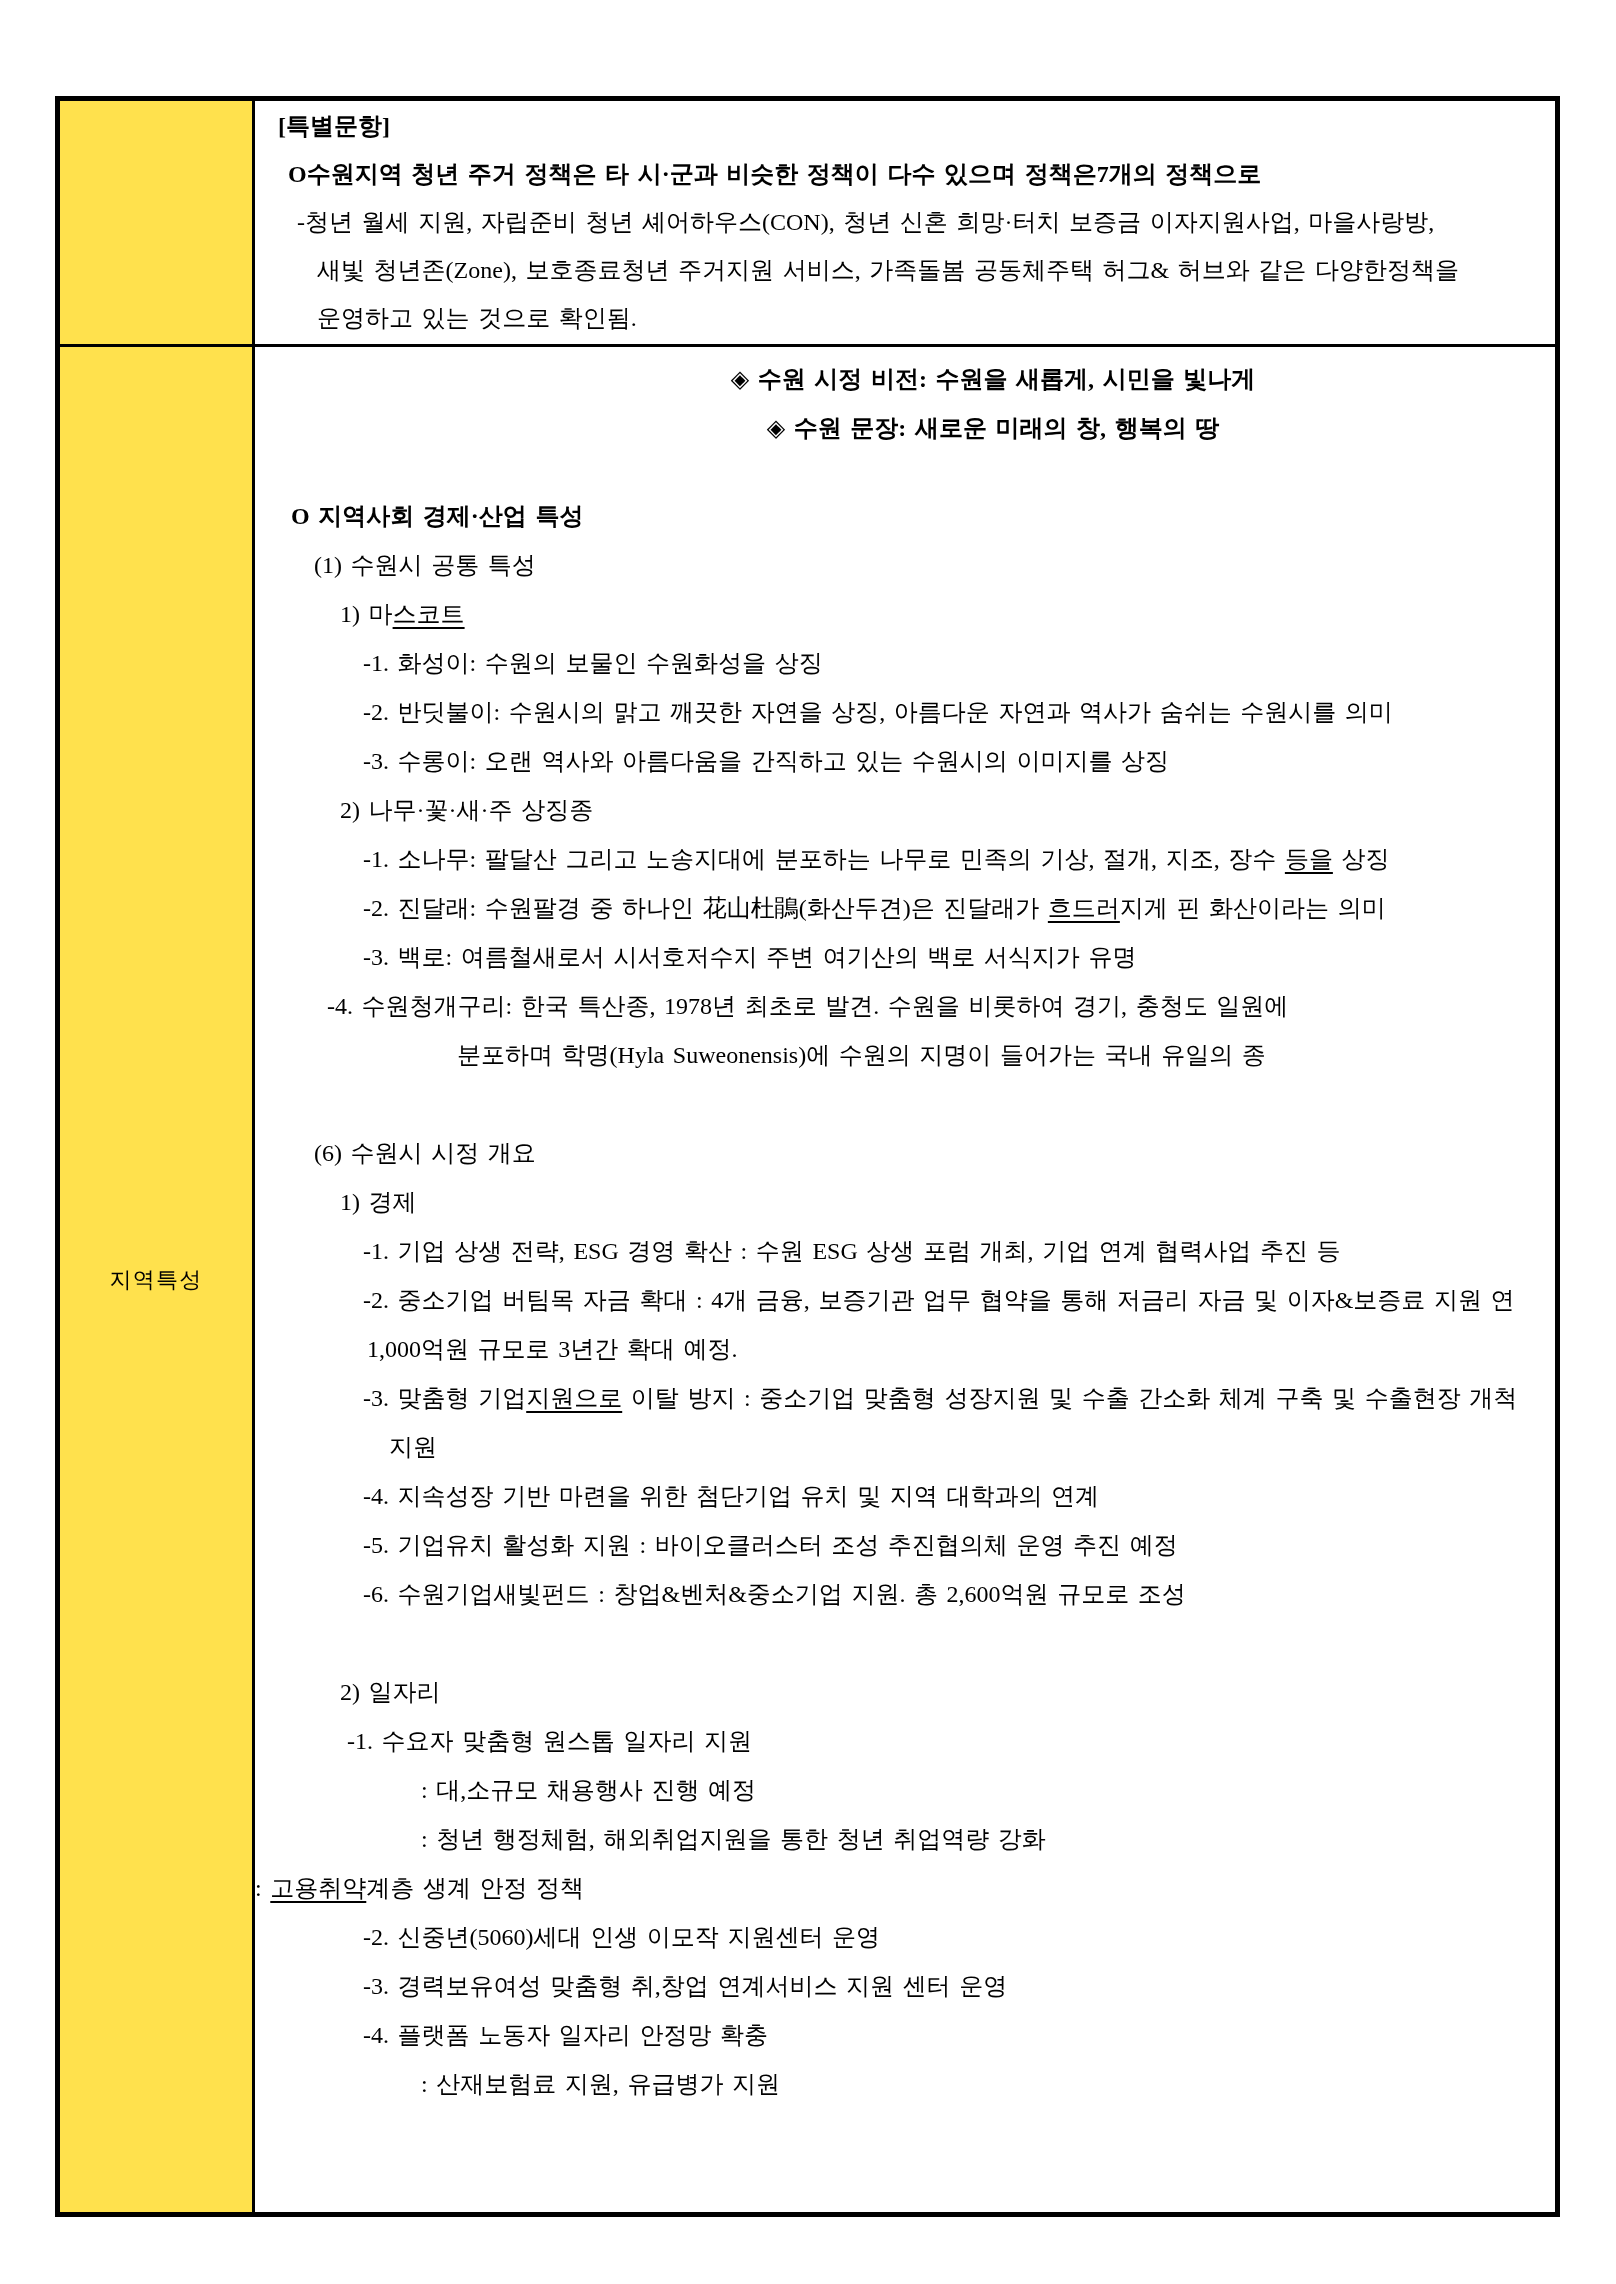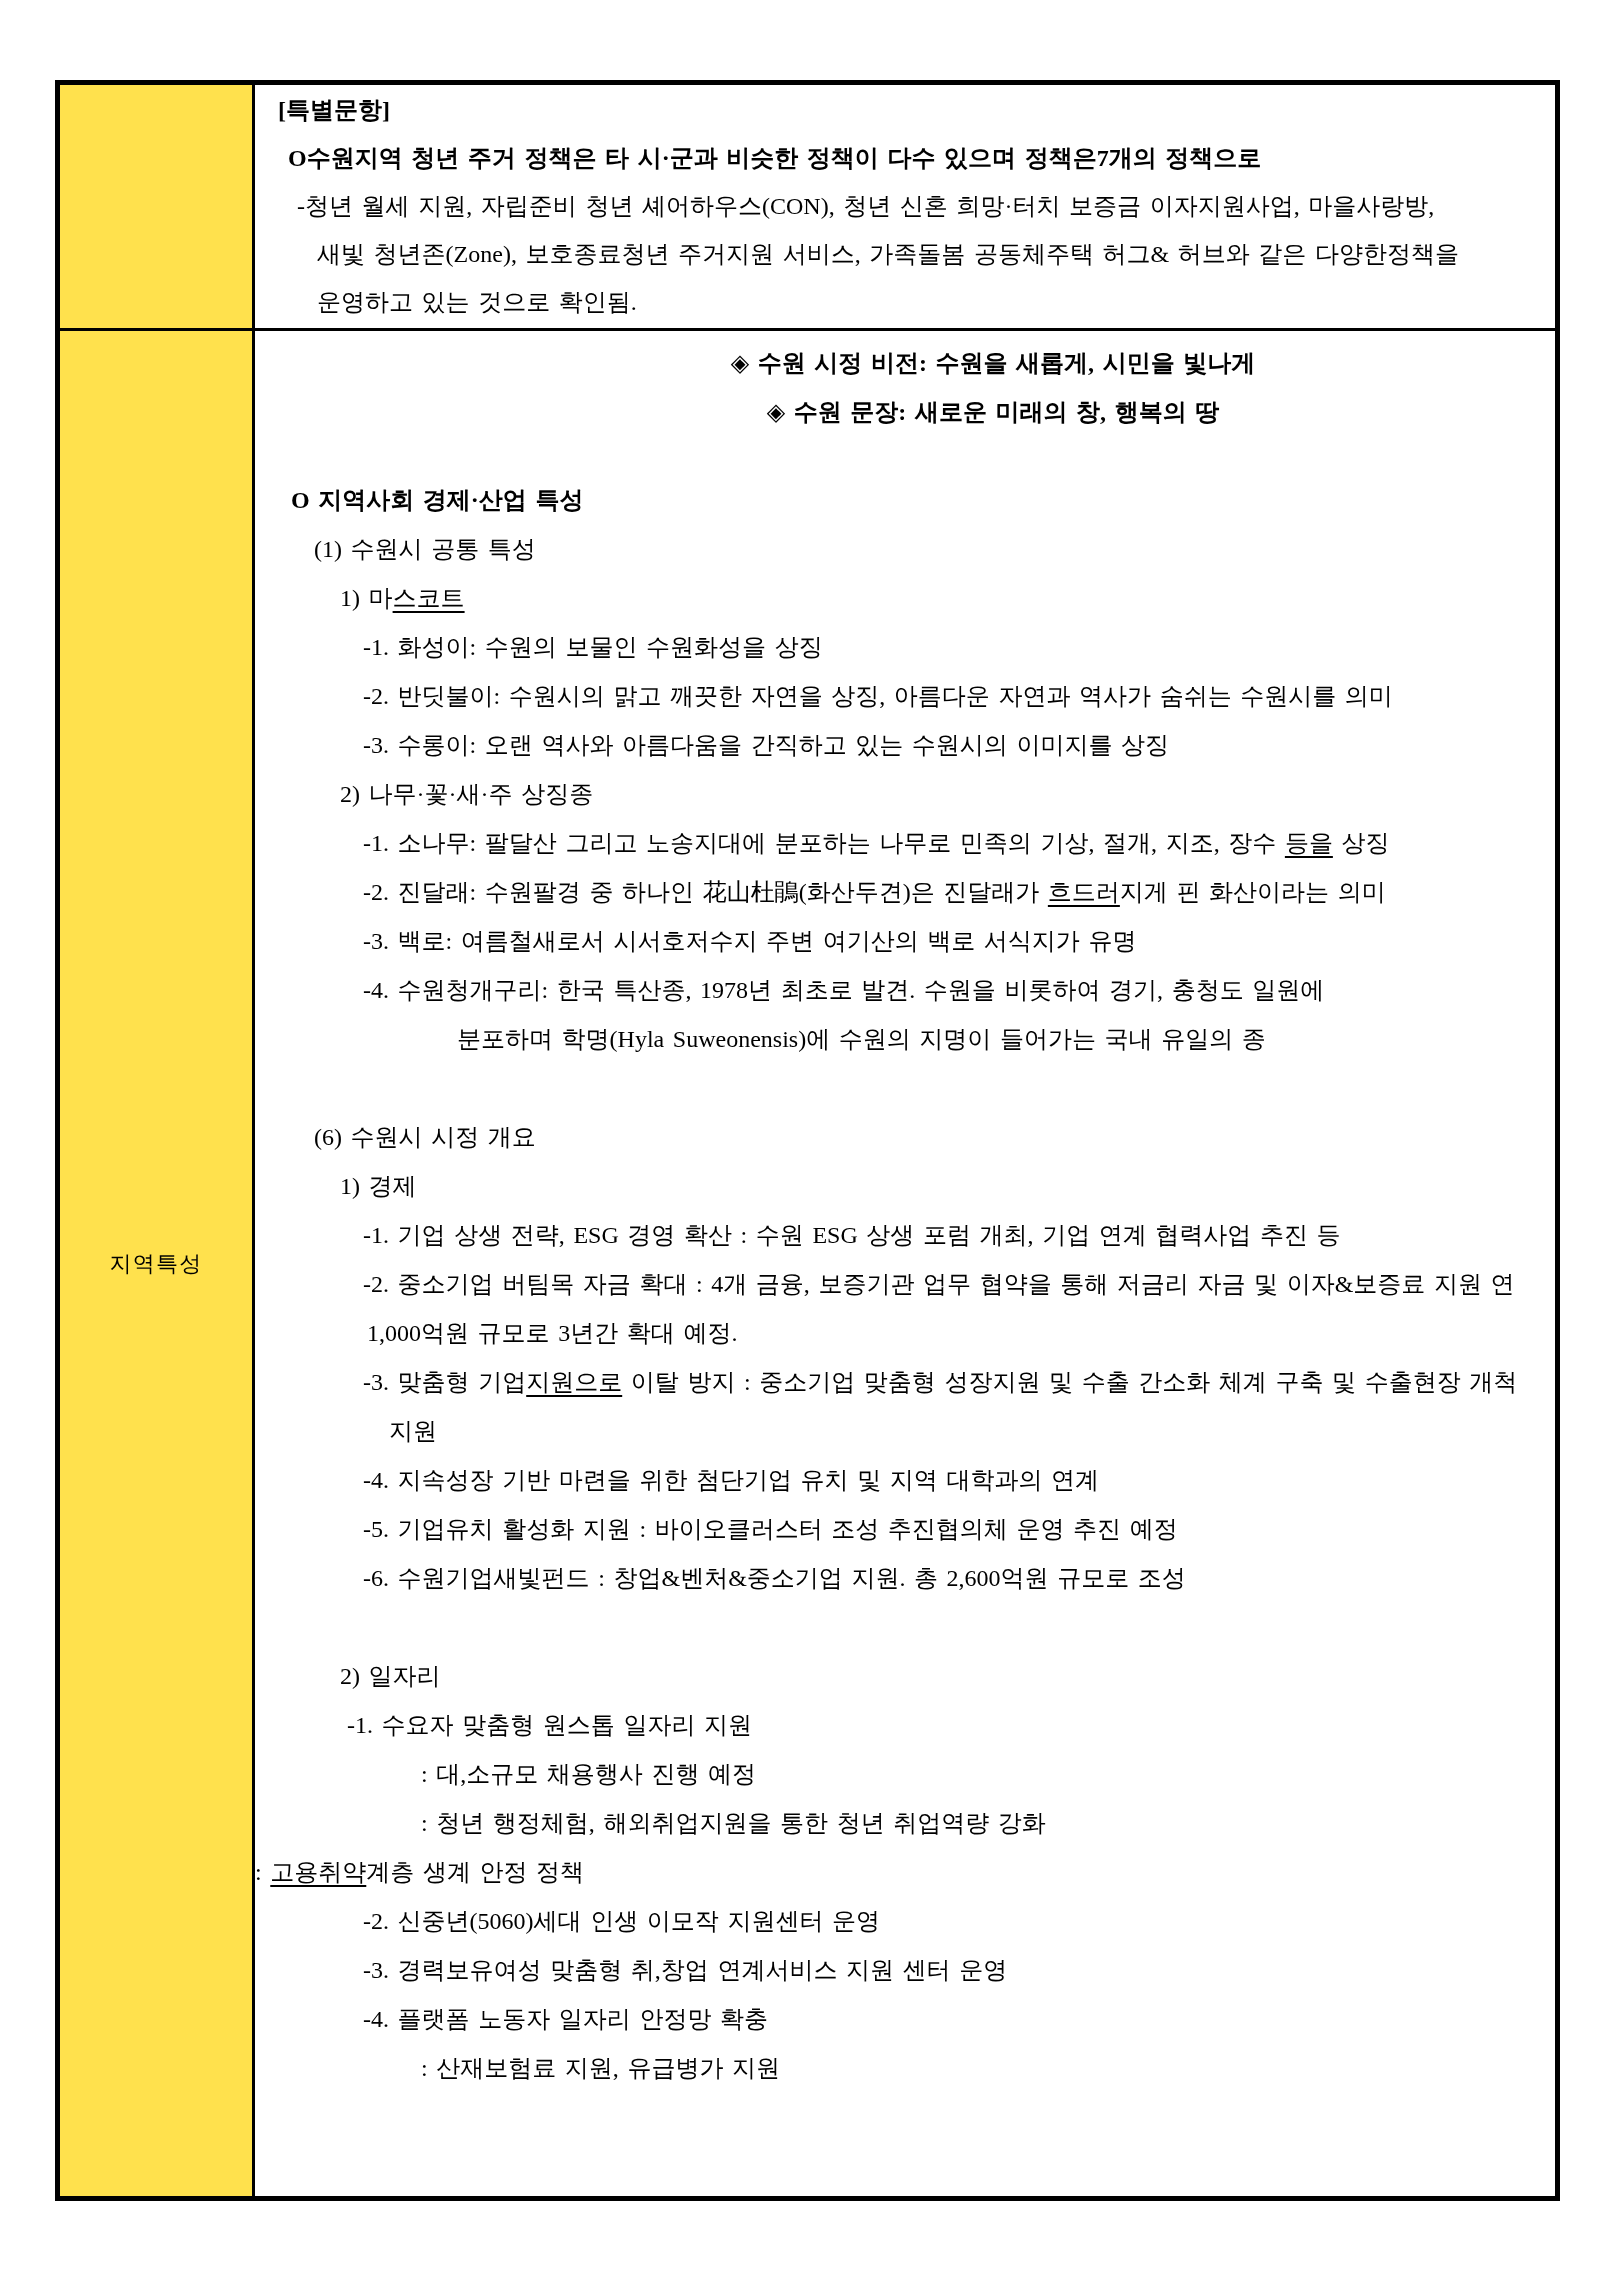--- a/index.html
+++ b/index.html
@@ -5,21 +5,21 @@
   * { box-sizing: border-box; }
   html, body { margin: 0; padding: 0; }
   body {
     width: 1616px; height: 2284px;
     background: #ffffff;
     position: relative;
     font-family: "Liberation Serif", "DejaVu Serif", serif;
     color: #000000;
   }
   .doc {
-    position: absolute; left: 55px; top: 80px;
+    position: absolute; left: 55px; top: 96px;
     width: 1505px; height: 2121px;
     border: 5.2px solid #000000;
     background: #ffffff;
     display: flex; flex-direction: column;
   }
   .trow { display: flex; min-height: 0; }
   .trow1 { height: 246px; flex: none; border-bottom: 3.3px solid #000000; }
   .trow2 { flex: 1; }
   .lcell {
     flex: none; width: 195px;
@@ -64,21 +64,21 @@
           <div class="line bold" style="padding-left: 36px; margin-top: 39px;"><span>O 지역사회 경제·산업 특성</span></div>
           <div class="line" style="padding-left: 59px;"><span>(1) 수원시 공통 특성</span></div>
           <div class="line" style="padding-left: 85px;"><span>1) 마</span><span class="u">스코트</span></div>
           <div class="line" style="padding-left: 108px;"><span>-1. 화성이: 수원의 보물인 수원화성을 상징</span></div>
           <div class="line" style="padding-left: 108px; font-family: Liberation Serif, serif;"><span>-2. 반딧불이: 수원시의 맑고 깨끗한 자연을 상징, 아름다운 자연과 역사가 숨쉬는 수원시를 의미</span></div>
           <div class="line" style="padding-left: 108px;"><span>-3. 수롱이: 오랜 역사와 아름다움을 간직하고 있는 수원시의 이미지를 상징</span></div>
           <div class="line" style="padding-left: 85px;"><span>2) 나무·꽃·새·주 상징종</span></div>
           <div class="line" style="padding-left: 108px;"><span>-1. 소나무: 팔달산 그리고 노송지대에 분포하는 나무로 민족의 기상, 절개, 지조, 장수 </span><span class="u">등을</span><span> 상징</span></div>
           <div class="line" style="padding-left: 108px;"><span>-2. 진달래: 수원팔경 중 하나인 花山杜鵑(화산두견)은 진달래가 </span><span class="u">흐드러</span><span>지게 핀 화산이라는 의미</span></div>
           <div class="line" style="padding-left: 108px;"><span>-3. 백로: 여름철새로서 시서호저수지 주변 여기산의 백로 서식지가 유명</span></div>
-          <div class="line" style="padding-left: 108px;"><span>-4. 수원청개구리: 한국 특산종, 1978년 최초로 발견. 수원을 비롯하여 경기, 충청도 일원에</span></div>
+          <div class="line" style="padding-left: 72px;"><span>-4. 수원청개구리: 한국 특산종, 1978년 최초로 발견. 수원을 비롯하여 경기, 충청도 일원에</span></div>
           <div class="line" style="padding-left: 202px;"><span>분포하며 학명(Hyla Suweonensis)에 수원의 지명이 들어가는 국내 유일의 종</span></div>
           <div class="line" style="padding-left: 59px; margin-top: 49px;"><span>(6) 수원시 시정 개요</span></div>
           <div class="line" style="padding-left: 85px;"><span>1) 경제</span></div>
           <div class="line" style="padding-left: 108px;"><span>-1. 기업 상생 전략, ESG 경영 확산 : 수원 ESG 상생 포럼 개최, 기업 연계 협력사업 추진 등</span></div>
           <div class="line" style="padding-left: 108px;"><span>-2. 중소기업 버팀목 자금 확대 : 4개 금융, 보증기관 업무 협약을 통해 저금리 자금 및 이자&amp;보증료 지원 연</span></div>
           <div class="line" style="padding-left: 112px;"><span>1,000억원 규모로 3년간 확대 예정.</span></div>
           <div class="line" style="padding-left: 108px;"><span>-3. 맞춤형 기업</span><span class="u">지원으로</span><span> 이탈 방지 : 중소기업 맞춤형 성장지원 및 수출 간소화 체계 구축 및 수출현장 개척</span></div>
           <div class="line" style="padding-left: 134px;"><span>지원</span></div>
           <div class="line" style="padding-left: 108px;"><span>-4. 지속성장 기반 마련을 위한 첨단기업 유치 및 지역 대학과의 연계</span></div>
           <div class="line" style="padding-left: 108px;"><span>-5. 기업유치 활성화 지원 : 바이오클러스터 조성 추진협의체 운영 추진 예정</span></div>

